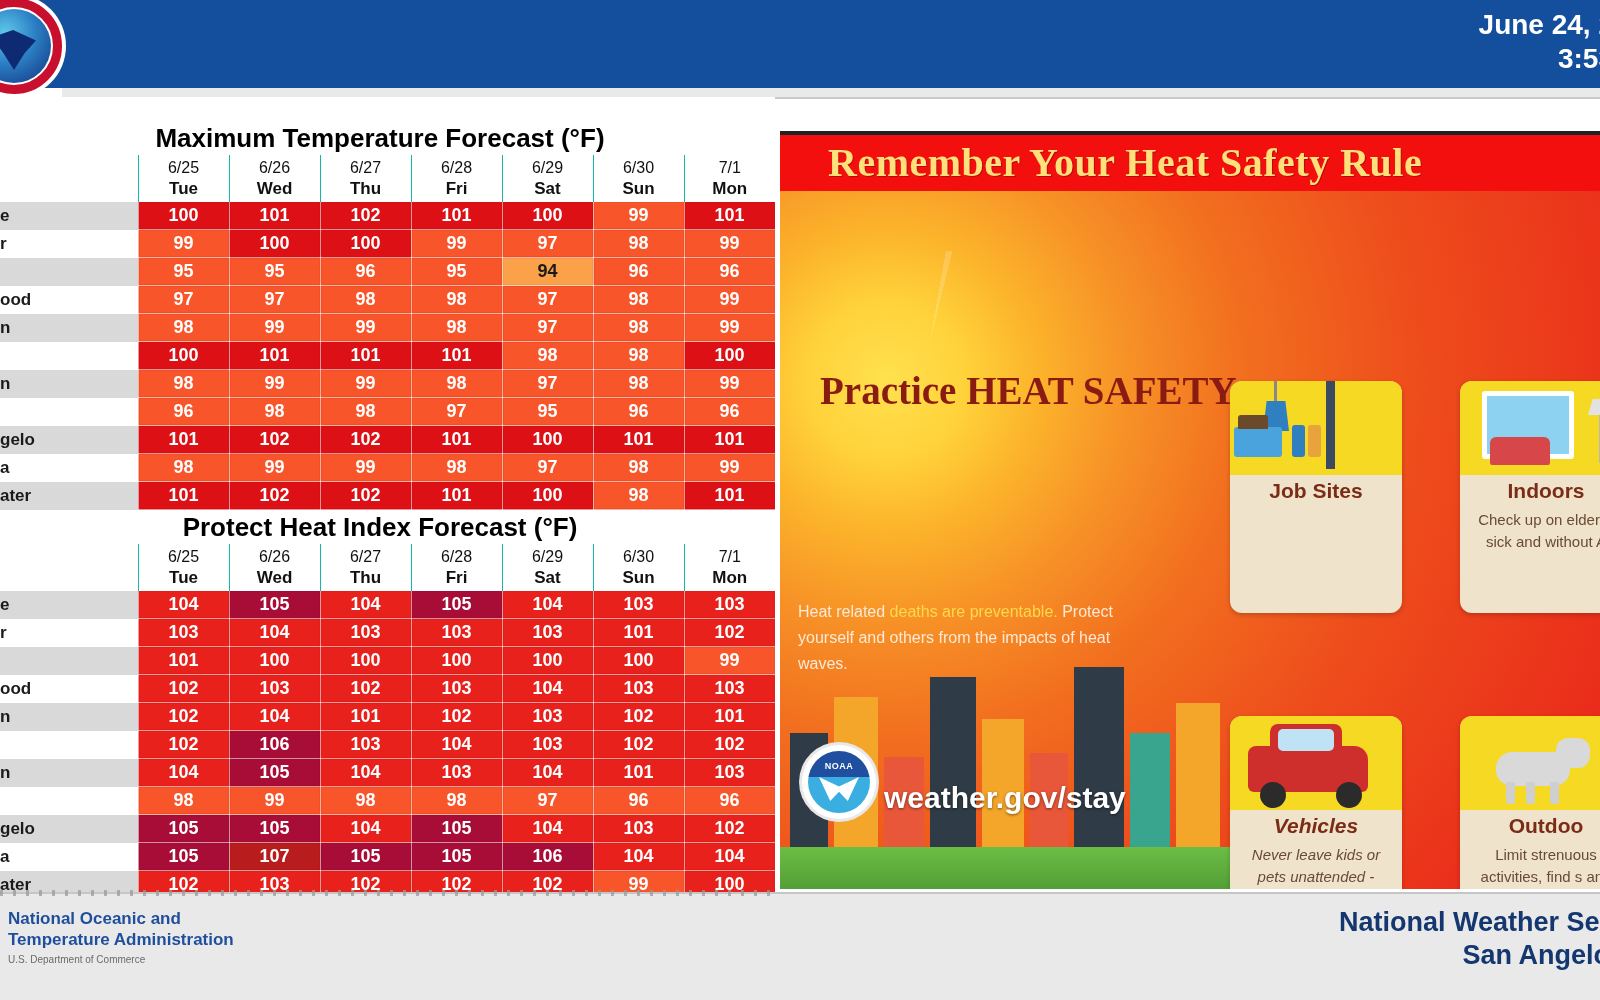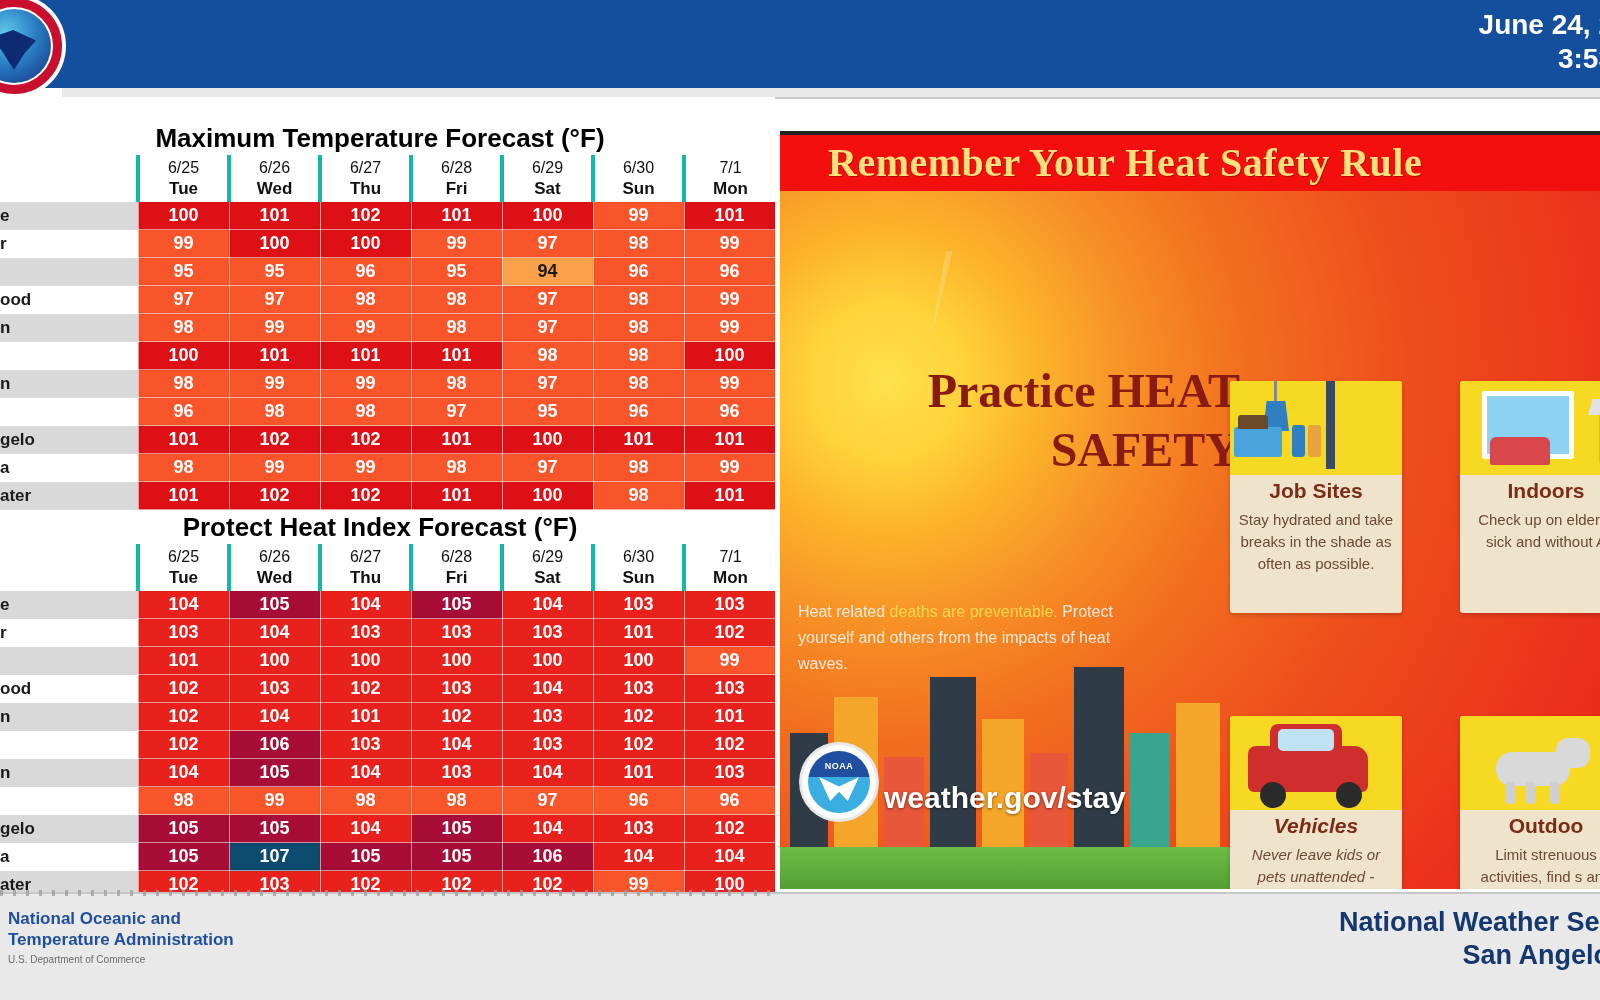--- a/index.html
+++ b/index.html
@@ -78,21 +78,21 @@
     border-collapse:collapse;
     table-layout:fixed;
   }
   .fc-table td, .fc-table th{padding:0;margin:0;}
 
   .lbl-col{width:138px;}
   .day-col{width:91px;}
 
   th.day-head{
     background:#ffffff;
-    border-left:4px solid #14b8a6;
+    border-left:1px solid #14b8a6;
     font-size:16px;font-weight:bold;color:#111;
     text-align:center;
     height:46px;vertical-align:middle;
     line-height:21px;
   }
   th.day-head .d1{font-weight:normal;font-size:16px;display:block;}
   th.day-head .d2{font-weight:bold;font-size:17px;display:block;}
   th.corner{background:#ffffff;border:none;}
 
   td.city{
@@ -191,22 +191,22 @@
   }
   .sunray{
     position:absolute;left:60px;top:60px;width:300px;height:300px;
     background:conic-gradient(from 10deg at 30% 30%,
       rgba(255,255,255,.18) 0 4deg, transparent 4deg 14deg);
     pointer-events:none;
   }
   #practice{
     position:absolute;left:40px;top:170px;width:420px;
     font-family:"Liberation Serif", serif;
-    color:#8a1b12;font-size:48px;font-weight:bold;line-height:59px;
-    text-align:right;
+    color:#8a1b12;font-size:39px;font-weight:bold;line-height:59px;
+    text-align:left;
   }
   #heat-note{
     position:absolute;left:18px;top:408px;width:320px;
     color:#fde9d6;font-size:16px;line-height:26px;
     font-family:"Liberation Sans", sans-serif;
   }
   #heat-note .hl{color:#ffd84d;}
 
   
   #skyline{
@@ -242,21 +242,21 @@
   #weather-url{
     position:absolute;left:104px;bottom:78px;
     font-size:30px;font-weight:bold;color:#ffffff;
     white-space:nowrap;
     text-shadow:0 1px 3px rgba(0,0,0,.5);
   }
 
   
   .tip{
     position:absolute;width:172px;height:232px;
-    border-radius:3px;
+    border-radius:12px;
     overflow:hidden;
     background:#efe3cc;
     box-shadow:0 2px 5px rgba(0,0,0,.2);
   }
   .tip .art{
     position:absolute;left:0;top:0;width:100%;height:94px;
     background:#f5d922;
     overflow:hidden;
   }
   .tip .tname{
@@ -608,21 +608,21 @@
           <td class="val" style="background: rgb(168, 13, 55); color: rgb(255, 255, 255);">105</td>
           <td class="val" style="background: rgb(232, 33, 28); color: rgb(255, 255, 255);">104</td>
           <td class="val" style="background: rgb(168, 13, 55); color: rgb(255, 255, 255);">105</td>
           <td class="val" style="background: rgb(232, 33, 28); color: rgb(255, 255, 255);">104</td>
           <td class="val" style="background: rgb(232, 33, 28); color: rgb(255, 255, 255);">103</td>
           <td class="val" style="background: rgb(232, 33, 28); color: rgb(255, 255, 255);">102</td>
         </tr>
         <tr class="norm">
           <td class="city">a</td>
           <td class="val" style="background: rgb(168, 13, 55); color: rgb(255, 255, 255);">105</td>
-          <td class="val" style="background: #0c4a6e; color: rgb(255, 255, 255);">107</td>
+          <td class="val" style="background: #b91c1c; color: rgb(255, 255, 255);">107</td>
           <td class="val" style="background: rgb(168, 13, 55); color: rgb(255, 255, 255);">105</td>
           <td class="val" style="background: rgb(168, 13, 55); color: rgb(255, 255, 255);">105</td>
           <td class="val" style="background: rgb(168, 13, 55); color: rgb(255, 255, 255);">106</td>
           <td class="val" style="background: rgb(232, 33, 28); color: rgb(255, 255, 255);">104</td>
           <td class="val" style="background: rgb(232, 33, 28); color: rgb(255, 255, 255);">104</td>
         </tr>
         <tr class="alt">
           <td class="city">ater</td>
           <td class="val" style="background: rgb(232, 33, 28); color: rgb(255, 255, 255);">102</td>
           <td class="val" style="background: rgb(232, 33, 28); color: rgb(255, 255, 255);">103</td>
@@ -678,21 +678,20 @@
       <div class="tip" id="tip-job">
         <div class="art">
           <div class="crane-mast"></div>
             <div class="crane-hook"></div>
           <div class="load"></div>
             <div class="truck"></div>
           <div class="worker" style="left:62px;background:#2f7fc1;"></div>
           <div class="worker" style="left:78px;background:#e8a33d;"></div>
         </div>
         <div class="tname">Job Sites</div>
-        <div class="tdesc">Stay hydrated and take breaks in the shade as often as possible.</div>
       </div>
 
       <div class="tip" id="tip-indoor">
         <div class="art">
           <div class="win-frame"></div>
             <div class="couch"></div>
           <div class="lamp"></div>
             <div class="lamp-pole"></div>
         </div>
         <div class="tname">Indoors</div>

